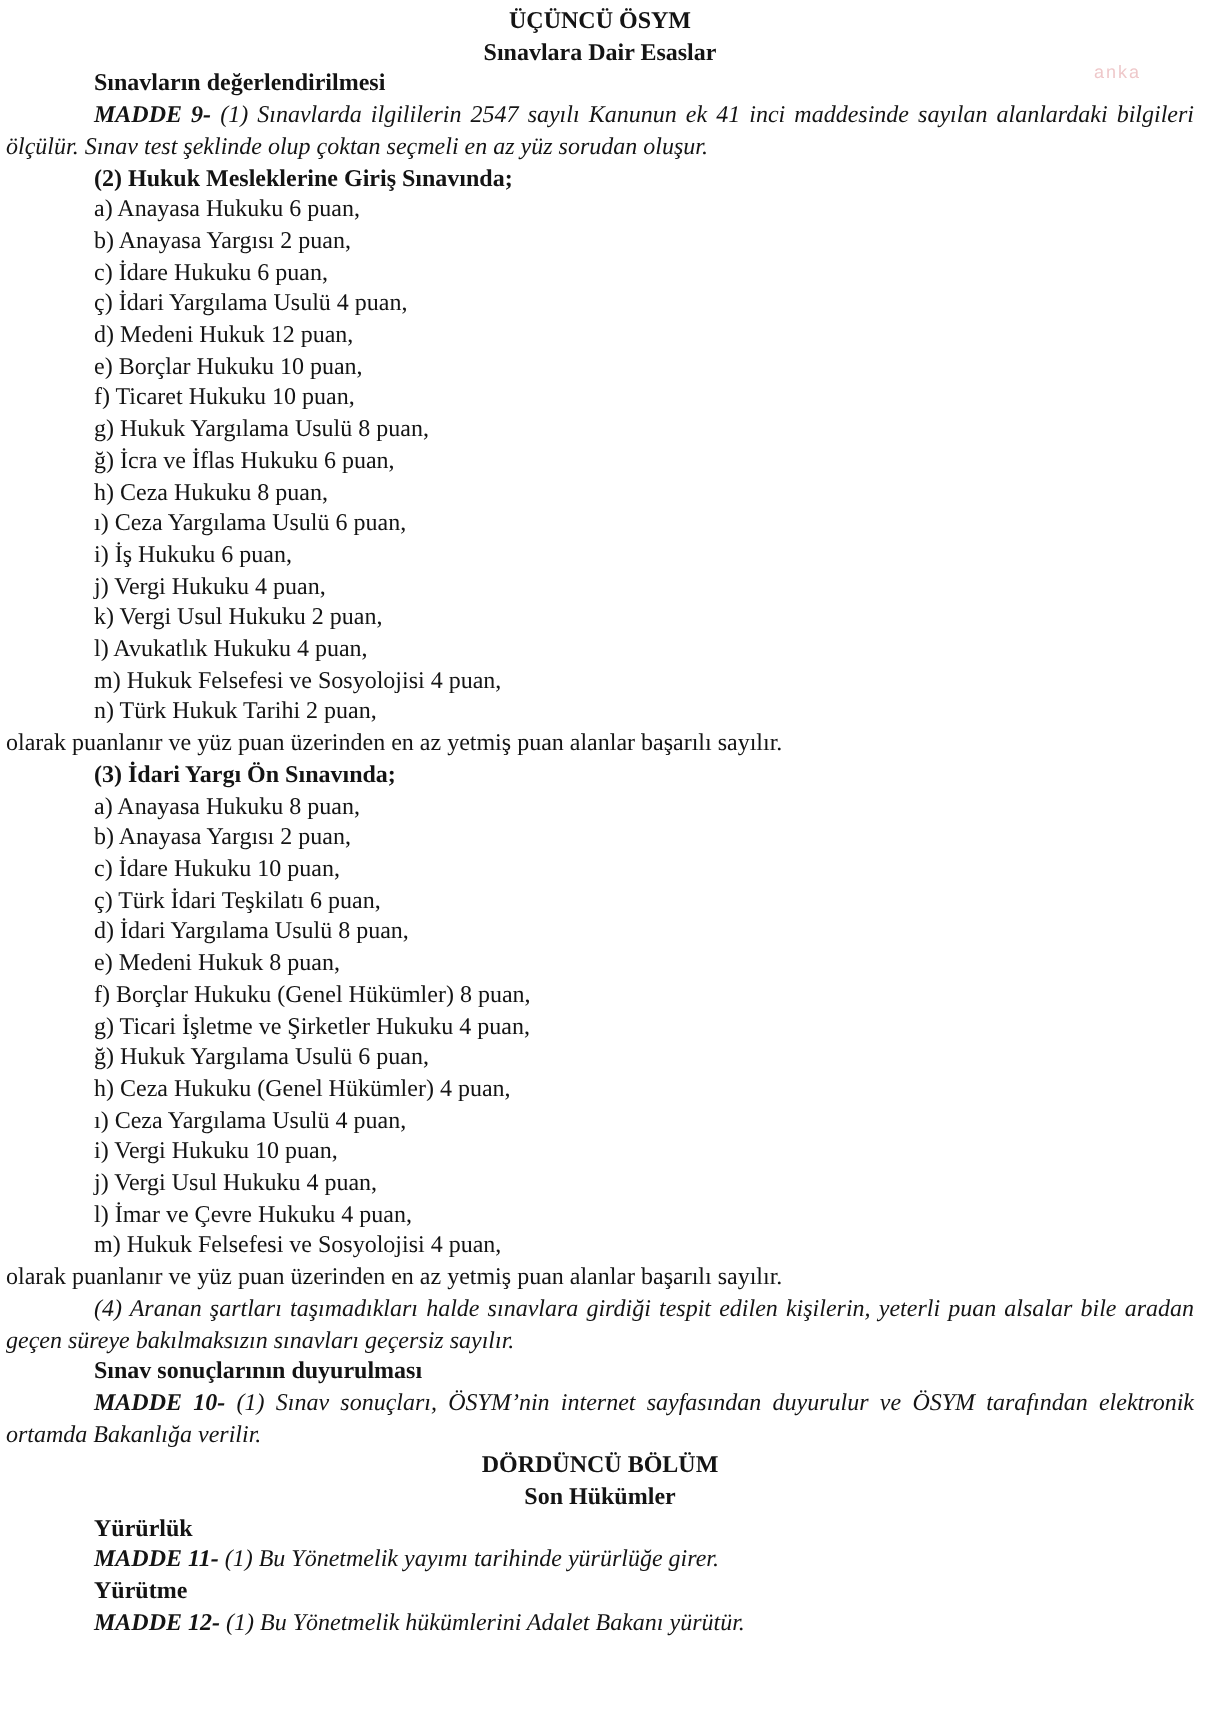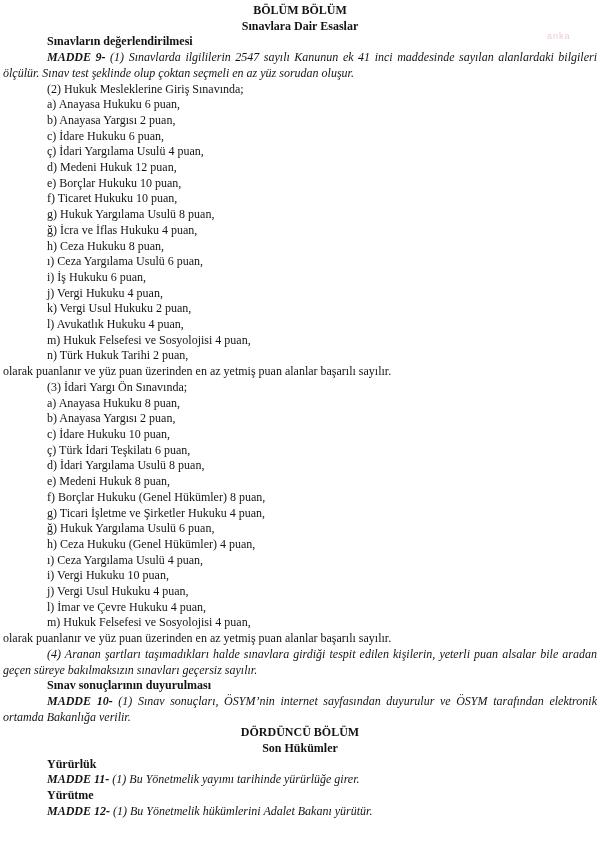--- a/index.html
+++ b/index.html
@@ -17,21 +17,21 @@
     background: #ffffff;
     font-family: "Liberation Serif", "DejaVu Serif", serif;
     font-size: 12px;
     line-height: 15.7px;
     color: #141414;
   }
   .line { white-space: normal; }
   .h-center { text-align: center; font-weight: bold; }
   .h-left   { font-weight: bold; padding-left: 44px; }
   .para     { text-align: justify; text-indent: 44px; font-style: italic; }
-  .indent   { padding-left: 44px; }
+  .indent   { padding-left: 44px; font-weight: bold; }
   .item     { padding-left: 44px; }
   .flush    { padding-left: 0; }
   .gap-top  { margin-top: 0; }
   .watermark {
     position: absolute;
     top: 29px;
     left: 547px;
     font-family: "Liberation Sans", "DejaVu Sans", sans-serif;
     font-size: 9px;
     letter-spacing: 1px;
@@ -40,34 +40,34 @@
     user-select: none;
     text-align: right;
   }
 </style>
 </head>
 <body>
 
 <div class="page">
   <span class="watermark">anka</span>
   <div>
-      <div class="line h-center">BÖLÜM BÖLÜM</div>
+      <div class="line h-center">ÜÇÜNCÜ ÖSYM</div>
       <div class="line h-center">Sınavlara Dair Esaslar</div>
       <div class="line h-left">Sınavların değerlendirilmesi</div>
       <div class="line para"><b>MADDE 9-</b> (1) Sınavlarda ilgililerin 2547 sayılı Kanunun ek 41 inci maddesinde sayılan alanlardaki bilgileri ölçülür. Sınav test şeklinde olup çoktan seçmeli en az yüz sorudan oluşur.</div>
       <div class="line indent">(2) Hukuk Mesleklerine Giriş Sınavında;</div>
       <div class="line item">a) Anayasa Hukuku 6 puan,</div>
       <div class="line item">b) Anayasa Yargısı 2 puan,</div>
       <div class="line item">c) İdare Hukuku 6 puan,</div>
       <div class="line item">ç) İdari Yargılama Usulü 4 puan,</div>
       <div class="line item">d) Medeni Hukuk 12 puan,</div>
       <div class="line item">e) Borçlar Hukuku 10 puan,</div>
       <div class="line item">f) Ticaret Hukuku 10 puan,</div>
       <div class="line item">g) Hukuk Yargılama Usulü 8 puan,</div>
-      <div class="line item">ğ) İcra ve İflas Hukuku 4 puan,</div>
+      <div class="line item">ğ) İcra ve İflas Hukuku 6 puan,</div>
       <div class="line item">h) Ceza Hukuku 8 puan,</div>
       <div class="line item">ı) Ceza Yargılama Usulü 6 puan,</div>
       <div class="line item">i) İş Hukuku 6 puan,</div>
       <div class="line item">j) Vergi Hukuku 4 puan,</div>
       <div class="line item">k) Vergi Usul Hukuku 2 puan,</div>
       <div class="line item">l) Avukatlık Hukuku 4 puan,</div>
       <div class="line item">m) Hukuk Felsefesi ve Sosyolojisi 4 puan,</div>
       <div class="line item">n) Türk Hukuk Tarihi 2 puan,</div>
       <div class="line flush">olarak puanlanır ve yüz puan üzerinden en az yetmiş puan alanlar başarılı sayılır.</div>
       <div class="line indent">(3) İdari Yargı Ön Sınavında;</div>

